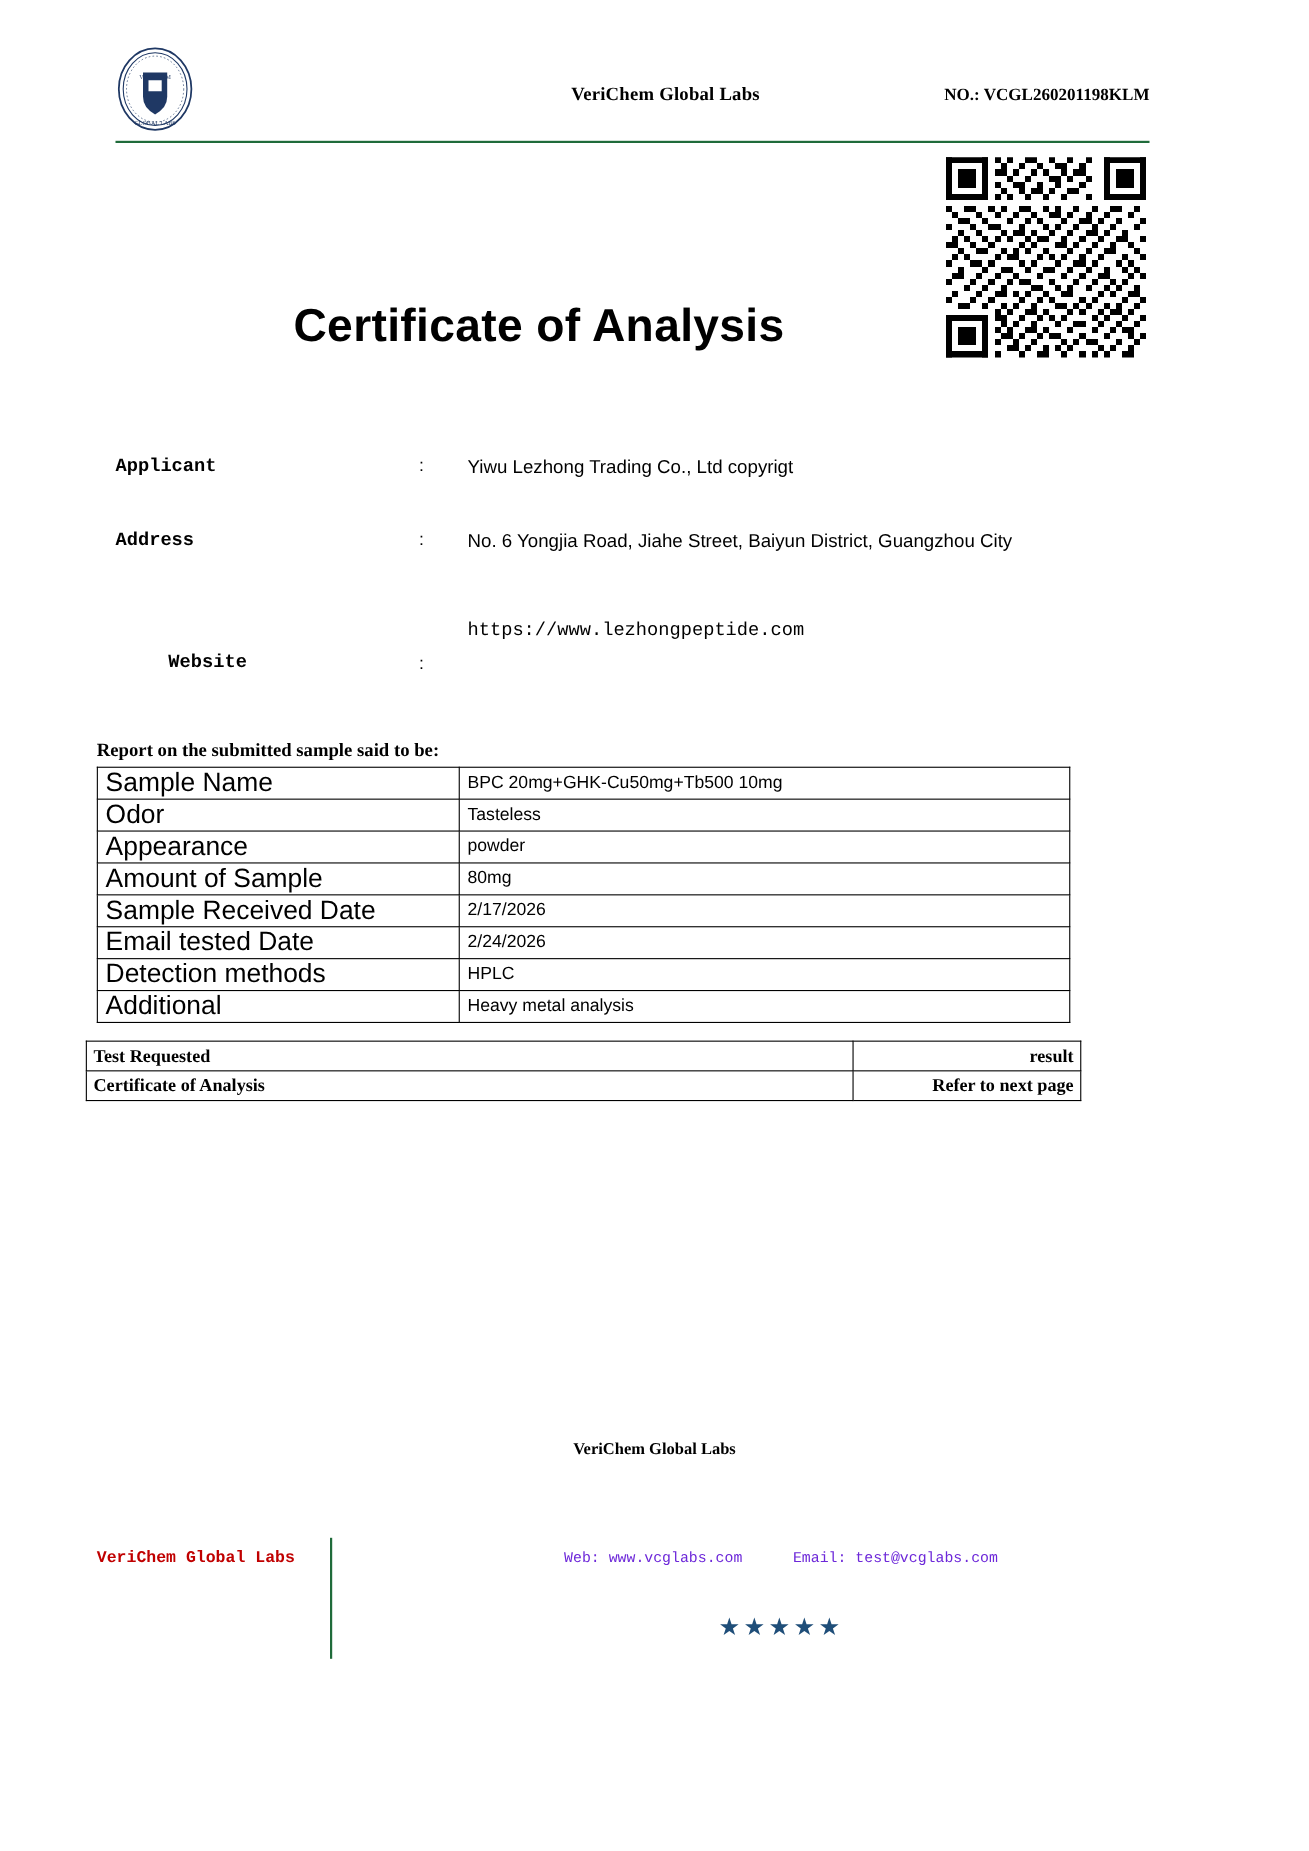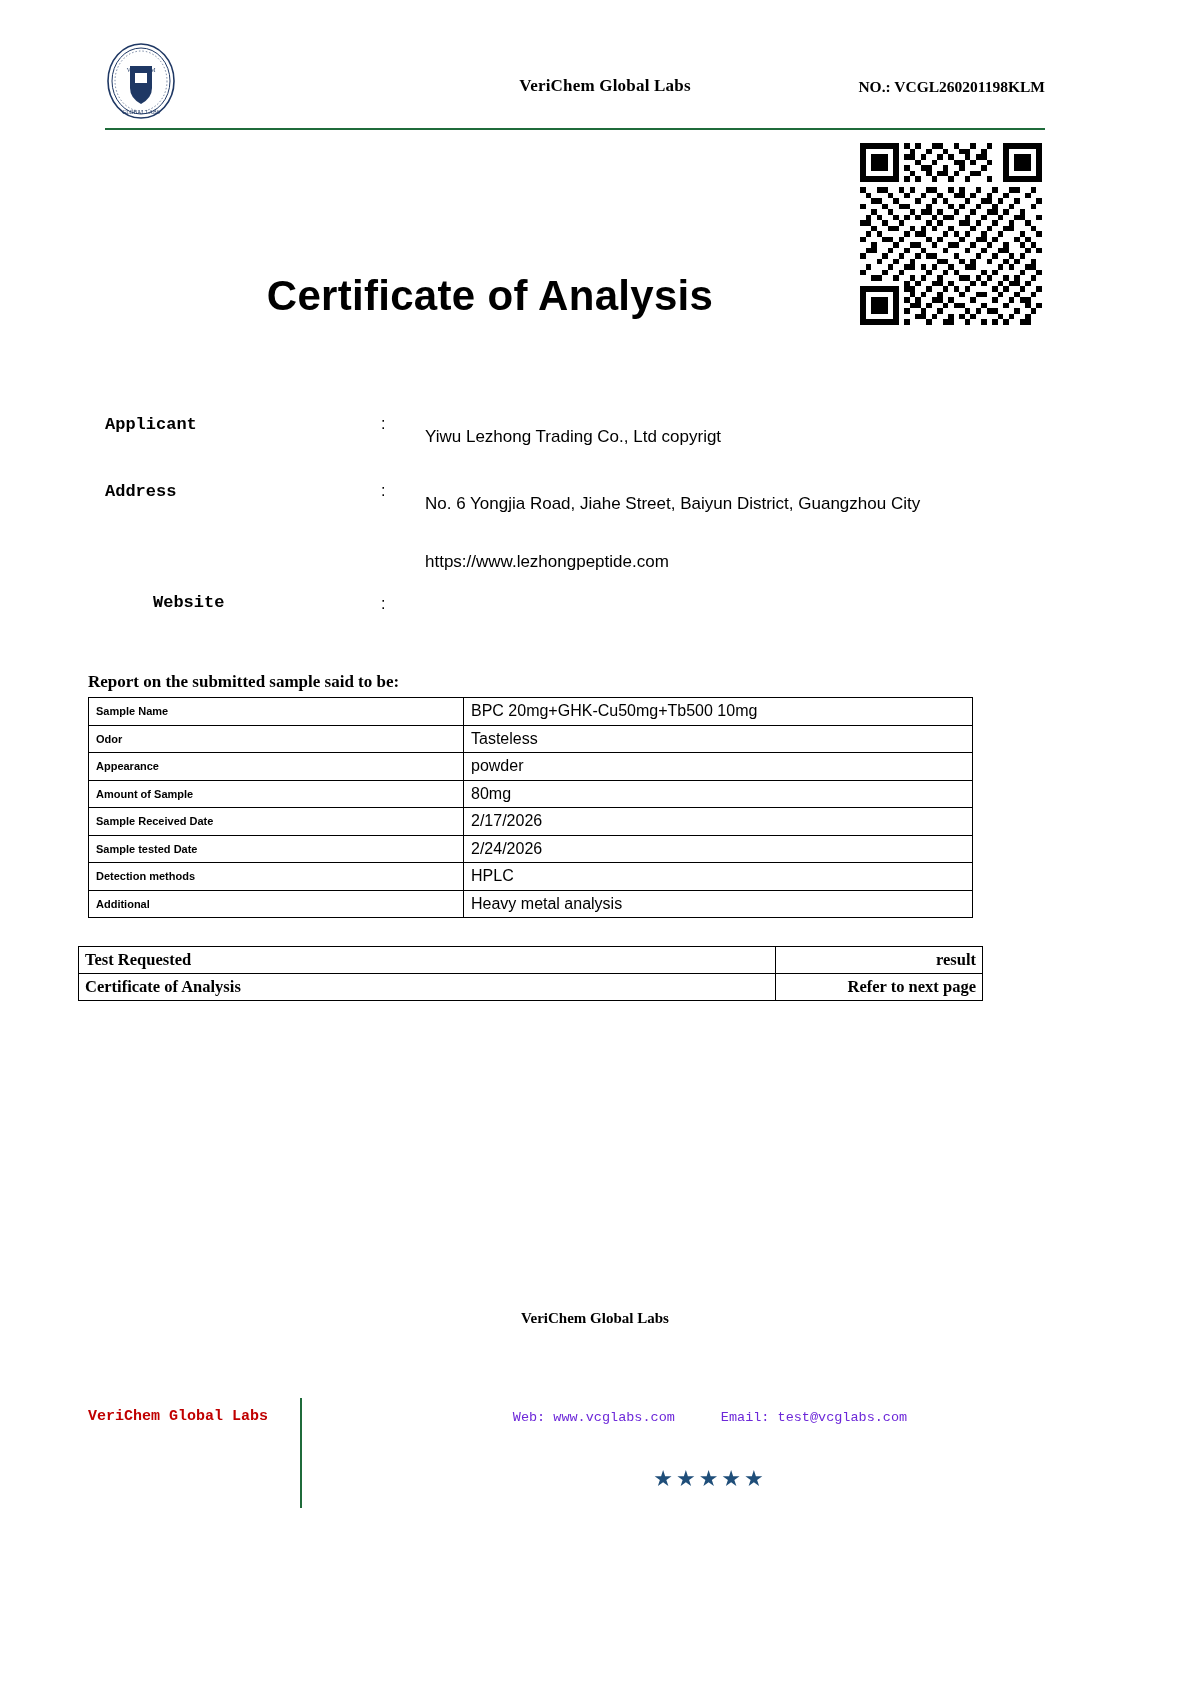--- a/index.html
+++ b/index.html
@@ -75,27 +75,27 @@
   .info-row { position: relative; height: 67px; }
   .info-label {
     position: absolute; left: 0; top: 0;
     font-size: 17px; font-weight: bold; font-family: Liberation Mono, monospace;
   }
   .info-colon {
     position: absolute; left: 276px; top: 0;
     font-size: 16px;
   }
   .info-value {
-    position: absolute; left: 320px; top: 12px;
+    position: absolute; left: 320px; top: 0;
     font-size: 17px; white-space: nowrap;
   }
   .info-row-website { height: 90px; }
   .info-row-website .info-label { top: 44px; margin-left: 48px; }
   .info-row-website .info-colon { top: 46px; }
-  .info-row-website .info-value { top: 3px; }
+  .info-row-website .info-value { top: 15px; font-family: Liberation Mono, monospace; }
 
   
   .report-caption {
     position: absolute; left: 88px; top: 672px;
     font-family: "Liberation Serif", serif;
     font-weight: bold; font-size: 17px;
   }
   table.sample {
     position: absolute;
     left: 88px; top: 697px;
@@ -103,23 +103,23 @@
     border-collapse: collapse;
     table-layout: fixed;
   }
   table.sample td {
     border: 1.3px solid #000;
     height: 27.5px;
     padding: 0 0 0 7px;
     vertical-align: middle;
   }
   table.sample td.k {
-    width: 375px;
-    font-size: 11px;
-    font-weight: bold;
+    width: 329px;
+    font-size: 24px;
+    font-weight: normal;
   }
   table.sample td.v {
     font-size: 16px;
     font-weight: normal;
   }
 
   
   table.request {
     position: absolute;
     left: 78px; top: 946px;
@@ -550,21 +550,21 @@
     </tr>
     <tr>
       <td class="k">Amount of Sample</td>
       <td class="v">80mg</td>
     </tr>
     <tr>
       <td class="k">Sample Received Date</td>
       <td class="v">2/17/2026</td>
     </tr>
     <tr>
-      <td class="k">Sample tested Date</td>
+      <td class="k">Email tested Date</td>
       <td class="v">2/24/2026</td>
     </tr>
     <tr>
       <td class="k">Detection methods</td>
       <td class="v">HPLC</td>
     </tr>
     <tr>
       <td class="k">Additional</td>
       <td class="v">Heavy metal analysis</td>
     </tr>

